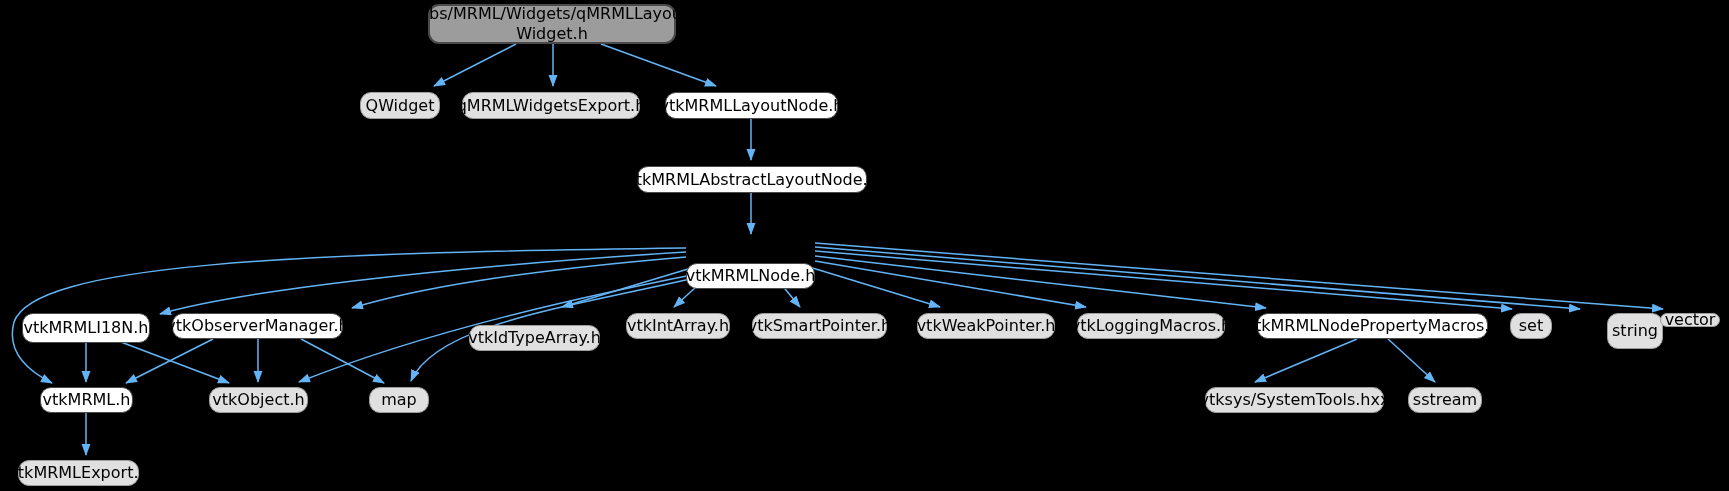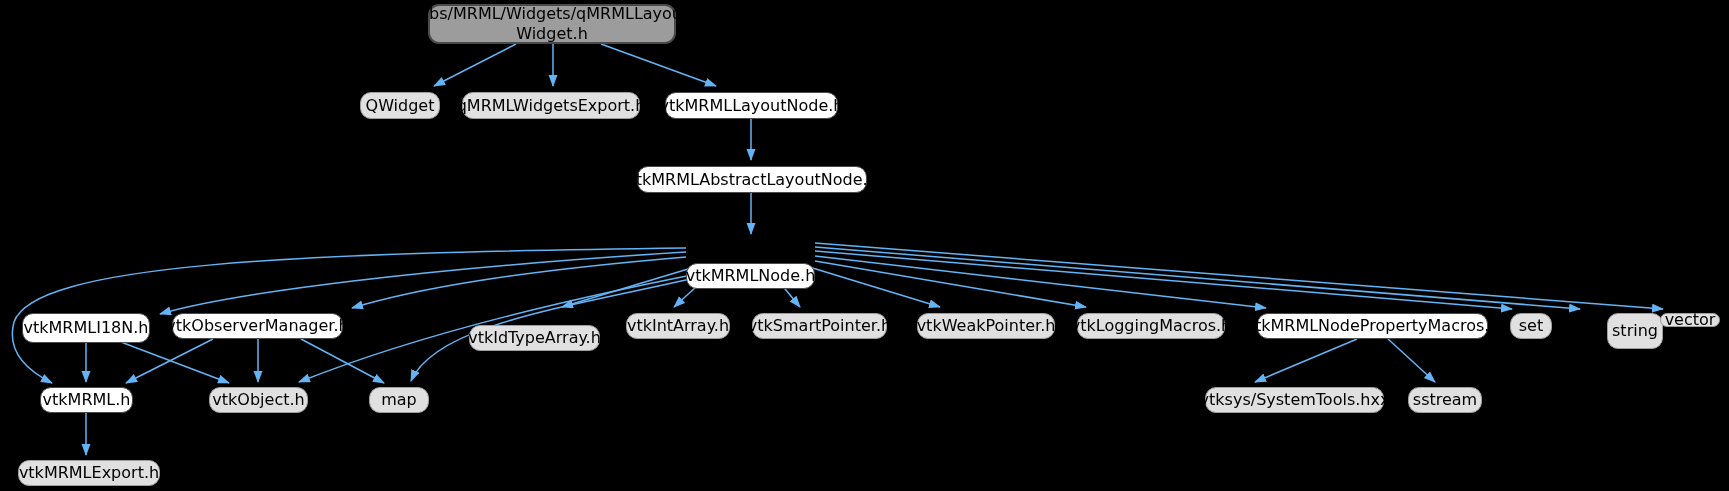--- a/index.html
+++ b/index.html
@@ -111,15 +111,15 @@
       <div class="node node-leaf" style="left: 1077px; top: 313px; width: 148px; height: 26px;">vtkLoggingMacros.h</div>
       <div class="node node-link" style="left: 1257px; top: 313px; width: 231px; height: 26px;">vtkMRMLNodePropertyMacros.h</div>
       <div class="node node-leaf" style="left: 1510px; top: 313px; width: 42px; height: 26px;">set</div>
       <div class="node node-leaf" style="left: 1576px; top: 313px; width: 56px; height: 36px; margin-left: 31px;">string</div>
       <div class="node node-leaf" style="left: 1660px; top: 313px; width: 60px; height: 14px;">vector</div>
       <div class="node node-link" style="left: 40px; top: 387px; width: 93px; height: 26px;">vtkMRML.h</div>
       <div class="node node-leaf" style="left: 209px; top: 387px; width: 99px; height: 26px;">vtkObject.h</div>
       <div class="node node-leaf" style="left: 369px; top: 387px; width: 60px; height: 26px;">map</div>
       <div class="node node-leaf" style="left: 1205px; top: 387px; width: 179px; height: 26px;">vtksys/SystemTools.hxx</div>
       <div class="node node-leaf" style="left: 1408px; top: 387px; width: 74px; height: 26px;">sstream</div>
-      <div class="node node-leaf" style="left: 18px; top: 460px; width: 142px; height: 26px;">vtkMRMLExport.h</div>
+      <div class="node node-leaf" style="left: 18px; top: 460px; width: 121px; height: 26px;">vtkMRMLExport.h</div>
     </div>
 </div>
 
 </body></html>

